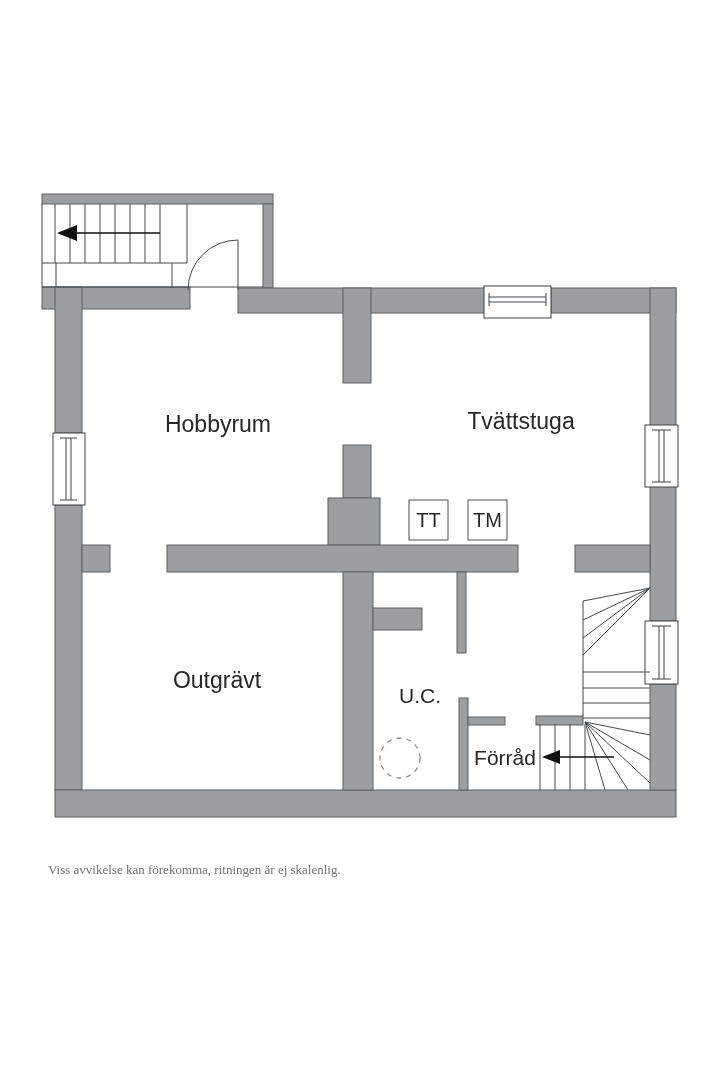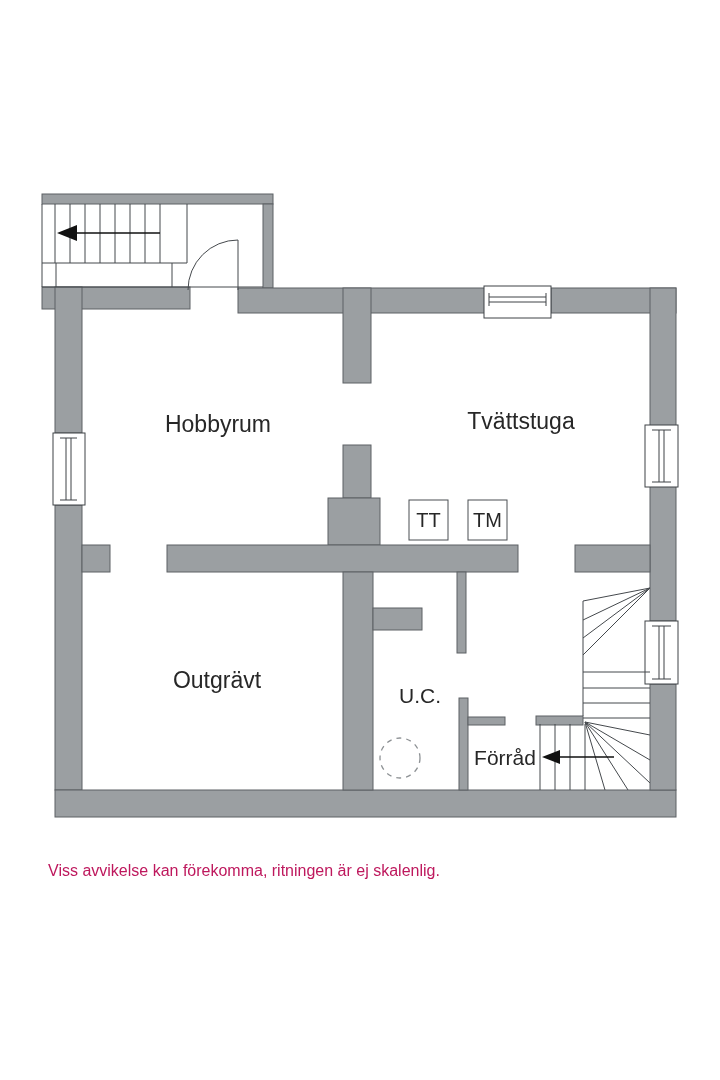--- a/index.html
+++ b/index.html
@@ -10,21 +10,21 @@
   .thin line, .thin path{stroke:#45494d;stroke-width:1;fill:none;}
   .arrowhead{fill:#111;stroke:none;}
   .win rect{fill:#ffffff;stroke:#3f4347;stroke-width:1;}
   .win line{stroke:#3f4347;stroke-width:1;}
   .appliance rect{fill:#ffffff;stroke:#4a4e52;stroke-width:1;}
   text{fill:#272727;}
   .room-label{font-size:23px;}
   .small-label{font-size:21px;}
   .appliance-label{font-size:20px;}
   .dashed-circle{fill:none;stroke:#8d9194;stroke-width:1.3;stroke-dasharray:5 5;}
-  .disclaimer{position:absolute;left:48px;top:862px;font-size:16px;color:#be185d;}
+  .disclaimer{position:absolute;left:48px;top:862px;font-size:13px;color:#737373;font-family:Liberation Serif, serif;}
 </style>
 </head>
 <body>
 
 <div class="page">
   <svg width="720" height="1080" viewBox="0 0 720 1080">
 
     <g class="wall">
 
       <rect x="42" y="194" width="231" height="10"></rect>

